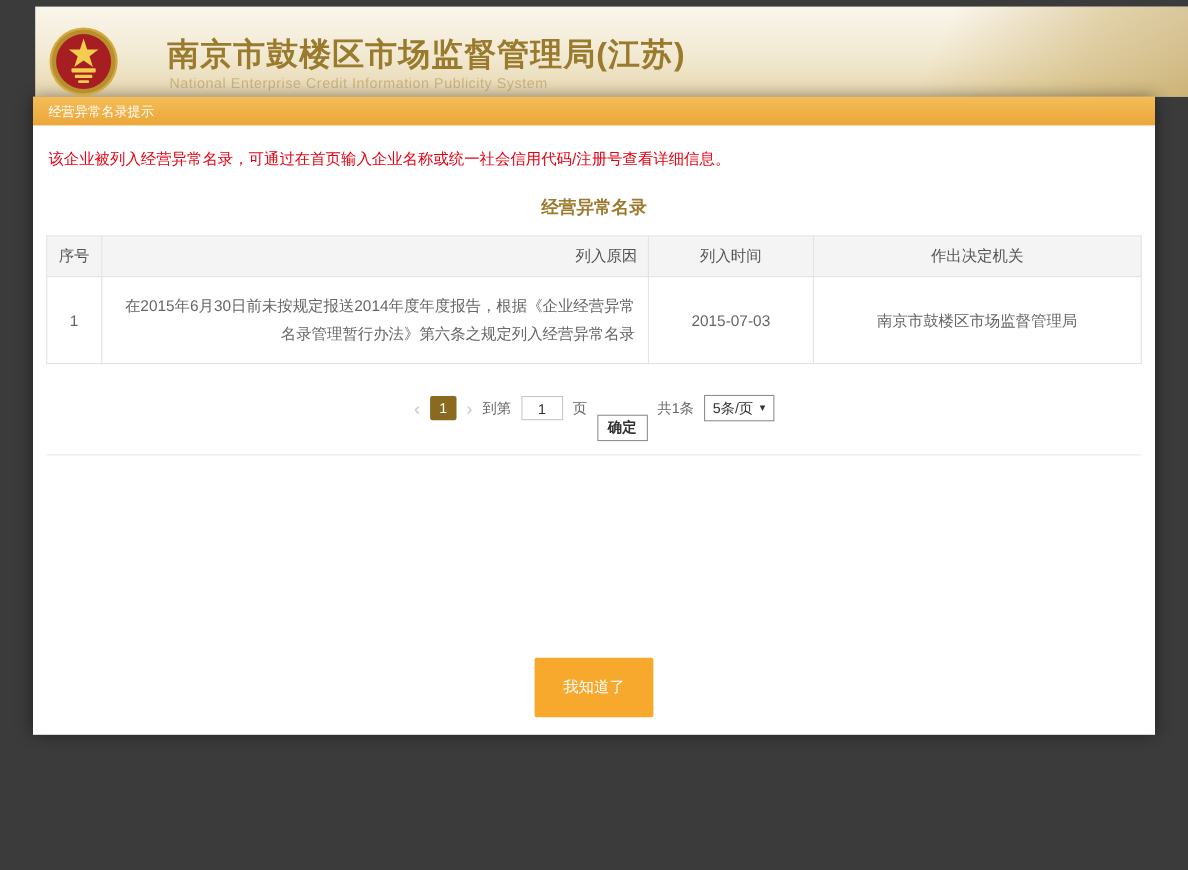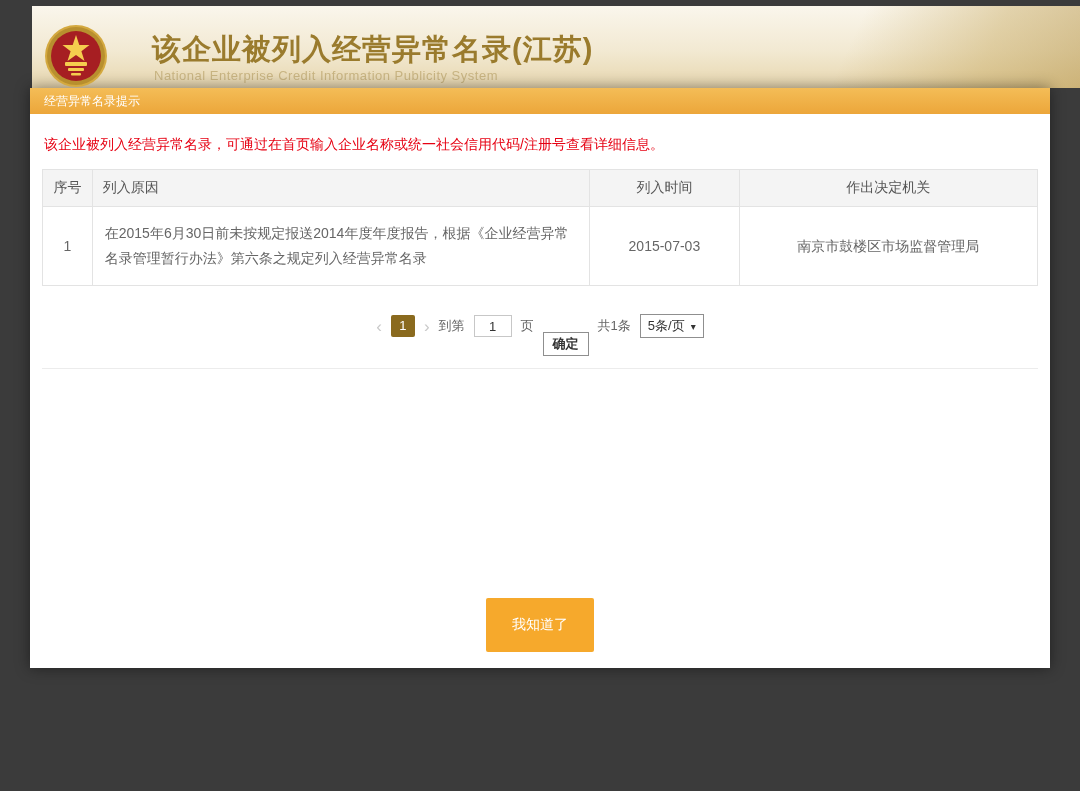--- a/index.html
+++ b/index.html
@@ -59,21 +59,21 @@
     padding:9px 10px; font-size:14px; color:#555; font-weight:normal;
   }
   .abnormal-table td {
     border:1px solid #e3e3e3; background:#fff;
     padding:14px 12px; font-size:14px; color:#666; line-height:1.8;
   }
   .col-no    { width:5%; }
   .col-reason{ width:50%; }
   .col-date  { width:15%; }
   .col-auth  { width:30%; }
-  .th-reason, .td-reason { text-align:left; }
+  .th-reason, .td-reason { text-align:right; }
   .center { text-align:center; }
 
   
   .pagination {
     margin:0 12px; padding:10px 0 12px 0;
     border-bottom:1px solid #ececec;
     display:flex; align-items:center; justify-content:center; gap:9px;
     font-size:13px; color:#666;
   }
   .pg-chevron { color:#c9c9c9; font-size:17px; line-height:1; cursor:pointer; user-select:none; }
@@ -105,21 +105,21 @@
     background:#f6a92c; color:#fff; border:none; border-radius:2px;
     padding:18px 26px; font-size:14px; cursor:pointer;
     font-family:"Liberation Sans","DejaVu Sans",sans-serif;
   }
 </style>
 </head>
 <body>
 
 <div class="page-header">
   <div class="header-art"></div>
-  <div class="site-title">该企业被列入经营异常名录(江苏)</div>
+  <div class="site-title">南京市鼓楼区市场监督管理局(江苏)</div>
   <div class="site-subtitle">National Enterprise Credit Information Publicity System</div>
 </div>
 
 <div class="emblem">
   <svg viewBox="0 0 64 64" width="64" height="64" aria-hidden="true">
     <circle cx="32" cy="32" r="31" fill="#d4a93f"></circle>
     <circle cx="32" cy="32" r="29" fill="#b88f2e"></circle>
     <circle cx="32" cy="32" r="25" fill="#a61e22"></circle>
     <polygon points="32,11 35.3,21 45.5,21 37.4,27.2 40.5,37 32,31 23.5,37 26.6,27.2 18.5,21 28.7,21" fill="#f5cd4e"></polygon>
     <rect x="21" y="38" width="22" height="4" rx="1" fill="#f5cd4e"></rect>
@@ -127,20 +127,21 @@
     <rect x="27" y="49" width="10" height="2.5" rx="1" fill="#f5cd4e"></rect>
   </svg>
 </div>
 
 <div class="modal">
 
   <div class="modal-titlebar">经营异常名录提示</div>
 
   <div class="notice-text">该企业被列入经营异常名录，可通过在首页输入企业名称或统一社会信用代码/注册号查看详细信息。</div>
 
+  <div class="table-title">经营异常名录</div>
 
   <div class="table-wrap">
     <table class="abnormal-table">
       <colgroup>
         <col class="col-no">
           <col class="col-reason">
           <col class="col-date">
           <col class="col-auth">
       </colgroup>
       <thead>

